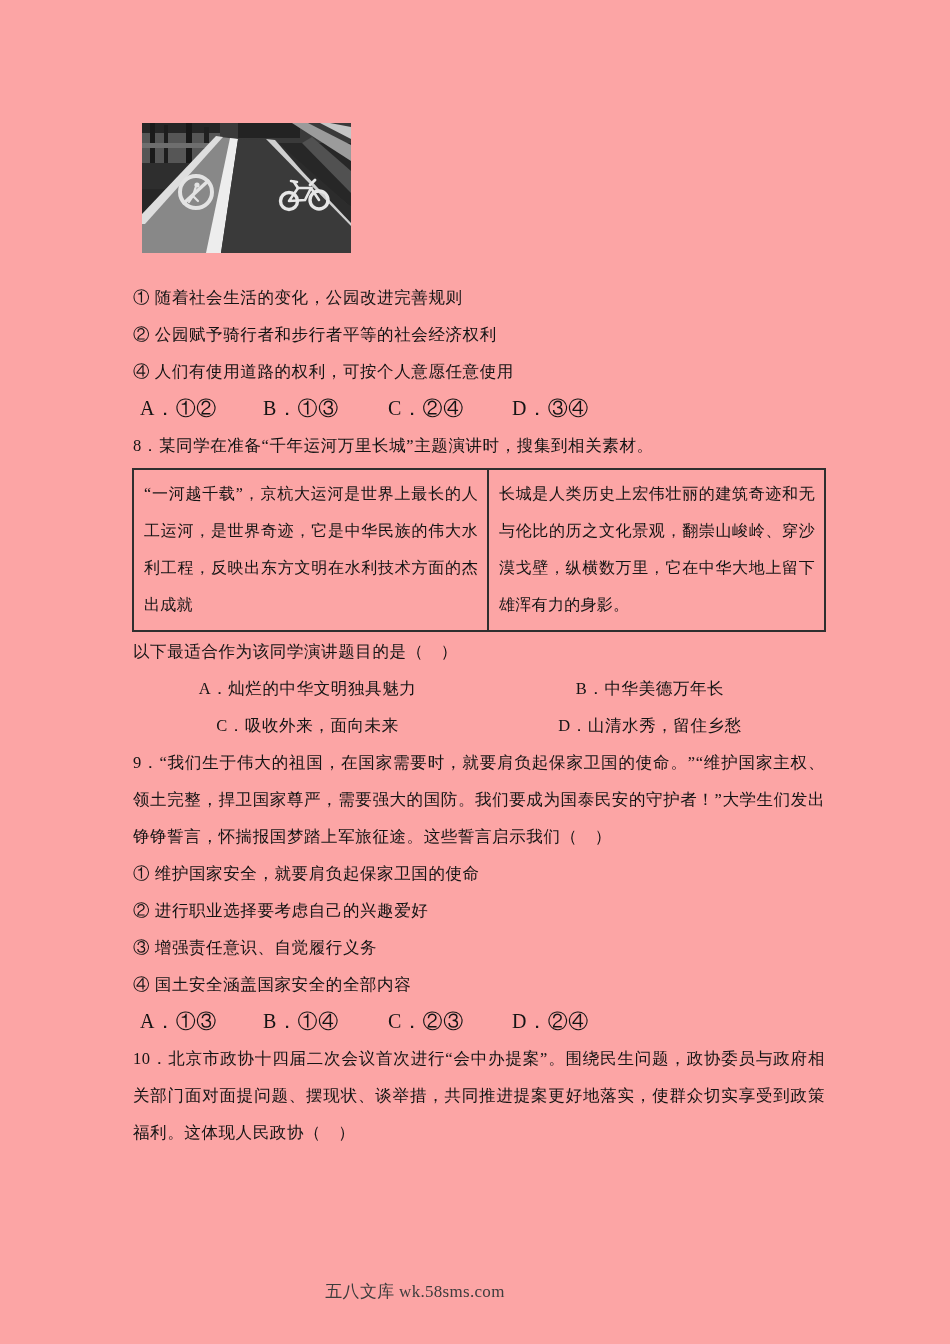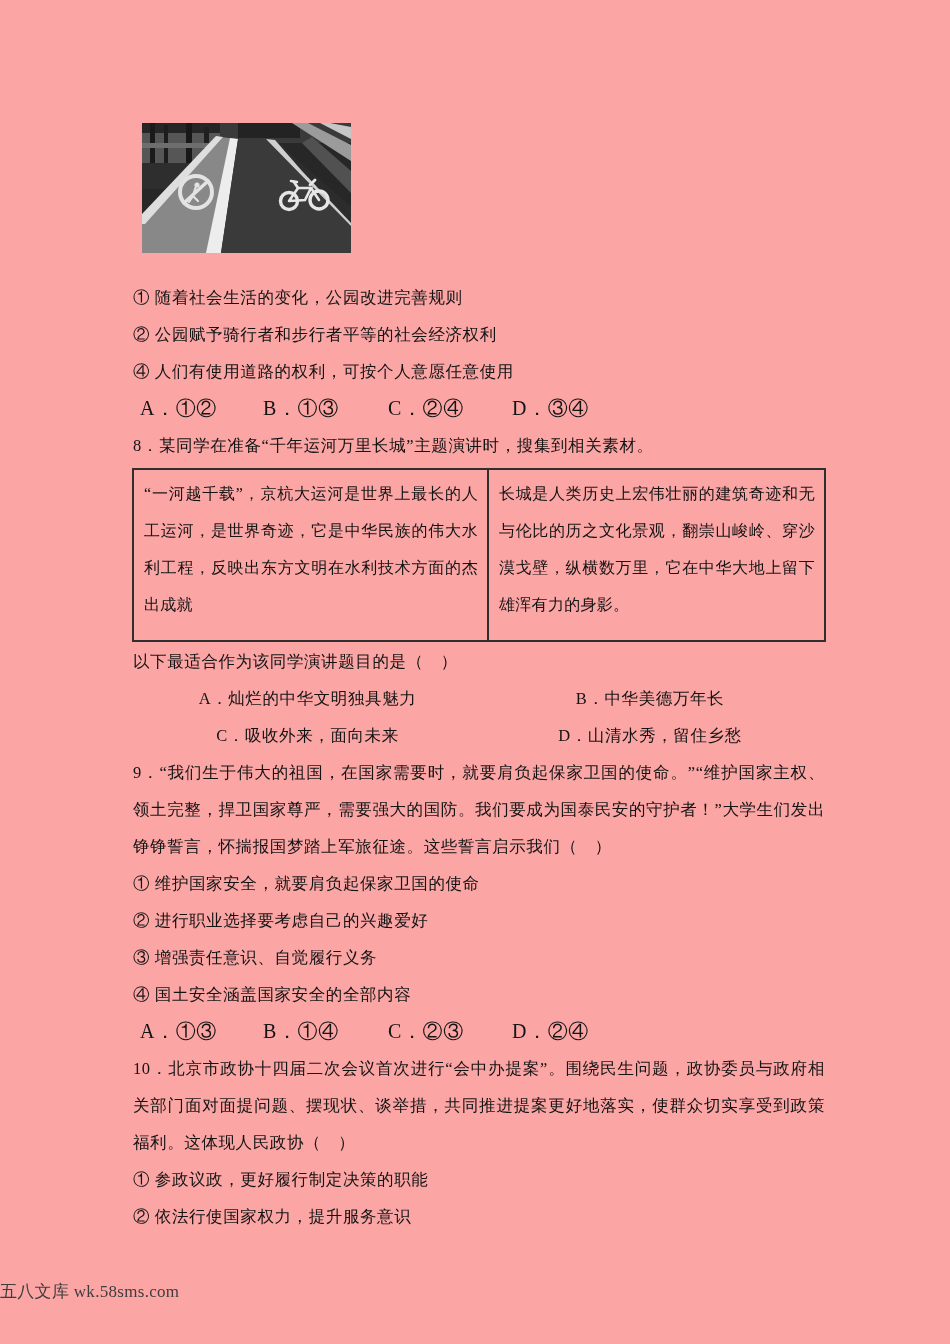--- a/index.html
+++ b/index.html
@@ -27,27 +27,27 @@
     display:grid;grid-template-columns:335px auto;
     padding-left:7px;height:37px;line-height:37px;
     font-size:16.5px;letter-spacing:0.6px;text-align:center;
   }
   .mat-table{
     width:694px;margin:4px 0 1px -1px;
     border-collapse:collapse;table-layout:fixed;
   }
   .mat-table td{
     border:2px solid #2f2f2f;vertical-align:top;
-    padding:5px 9px 17px 10px;
+    padding:5px 9px 7px 10px;
     font-size:16px;line-height:37px;letter-spacing:0.3px;
     text-align:justify;
   }
   .mat-table td.cell-left{width:334px;}
   .footer{
-    position:absolute;left:0;top:1280px;width:830px;text-align:left;
+    position:absolute;left:0;top:1280px;width:830px;text-align:center;
     font-size:17px;color:#3d3d3d;letter-spacing:0.3px;
   }
 </style>
 </head>
 <body>
 
 <div class="page">
   <div class="content">
 
     <svg class="photo" viewBox="0 0 209 130" aria-hidden="true">
@@ -139,21 +139,17 @@
       <div class="line">④ 国土安全涵盖国家安全的全部内容</div>
     </div>
     <div class="opts4">
       <span>A．①③</span>
       <span>B．①④</span>
       <span>C．②③</span>
       <span>D．②④</span>
     </div>
 
     <div class="par">10．北京市政协十四届二次会议首次进行“会中办提案”。围绕民生问题，政协委员与政府相关部门面对面提问题、摆现状、谈举措，共同推进提案更好地落实，使群众切实享受到政策福利。这体现人民政协（　）</div>
-    <div>
-      <div class="line">① 参政议政，更好履行制定决策的职能</div>
-      <div class="line">② 依法行使国家权力，提升服务意识</div>
-    </div>
 
   </div>
 
   <div class="footer">五八文库 wk.58sms.com</div>
 </div>
 
 </body></html>

